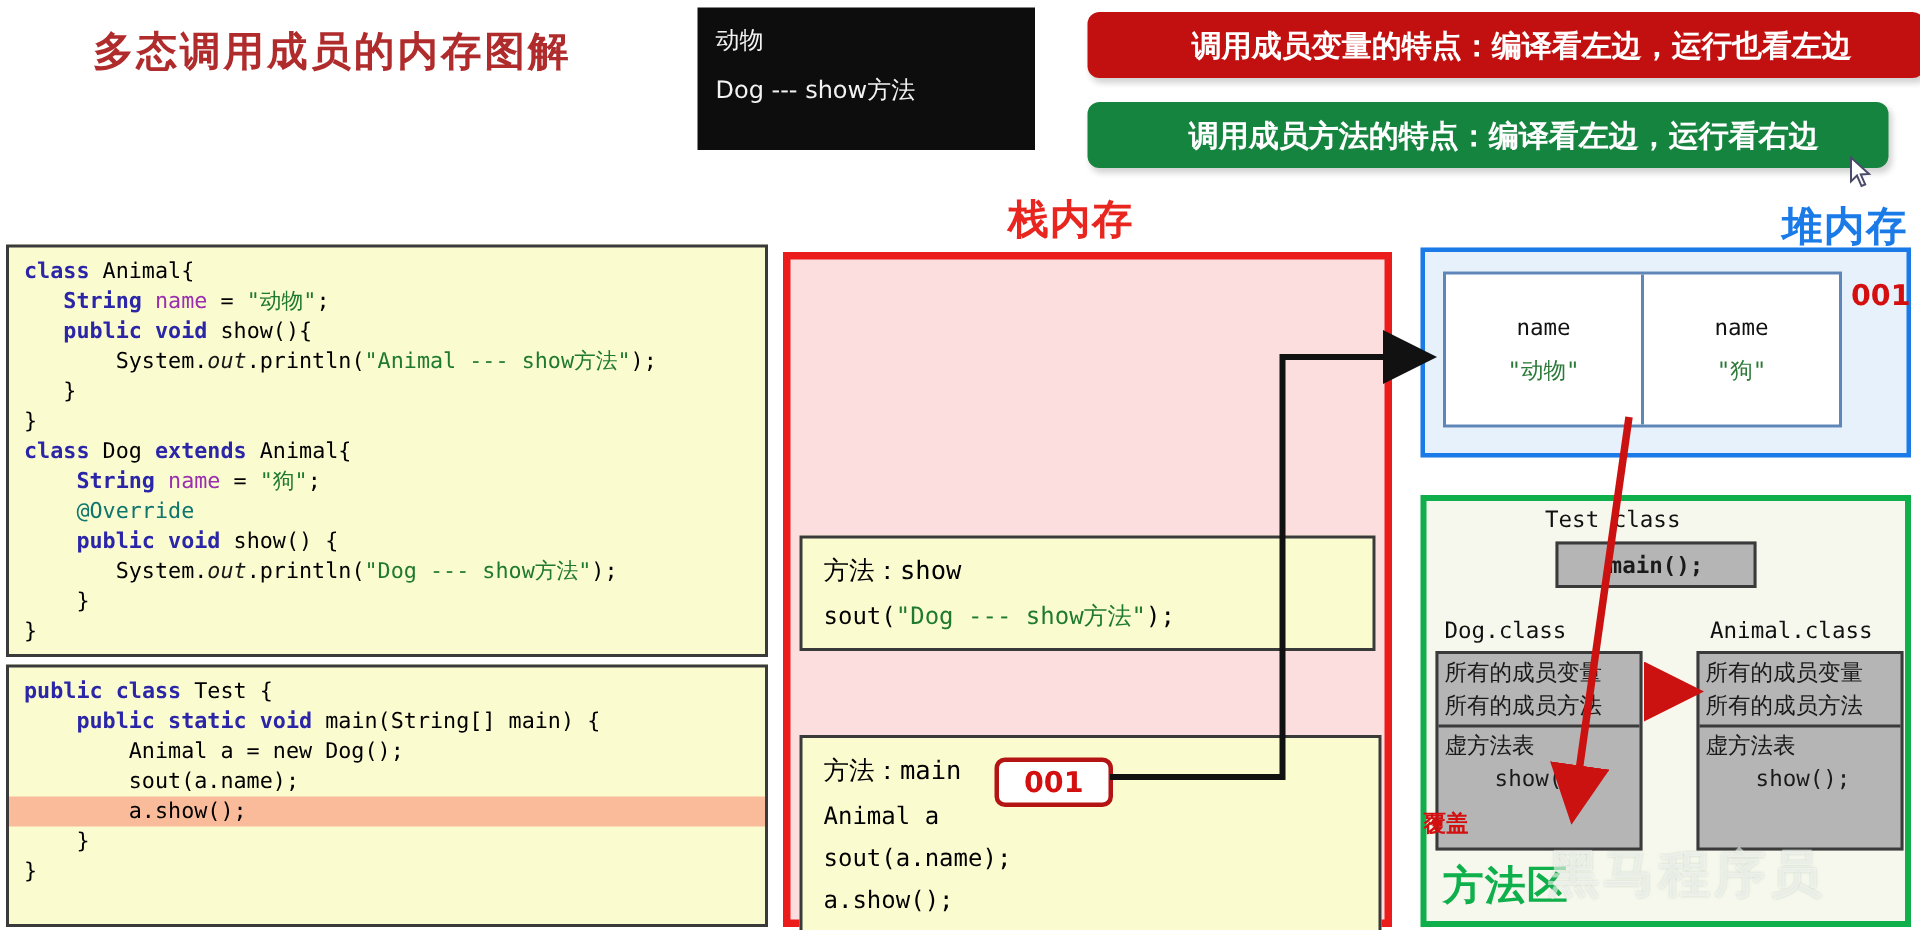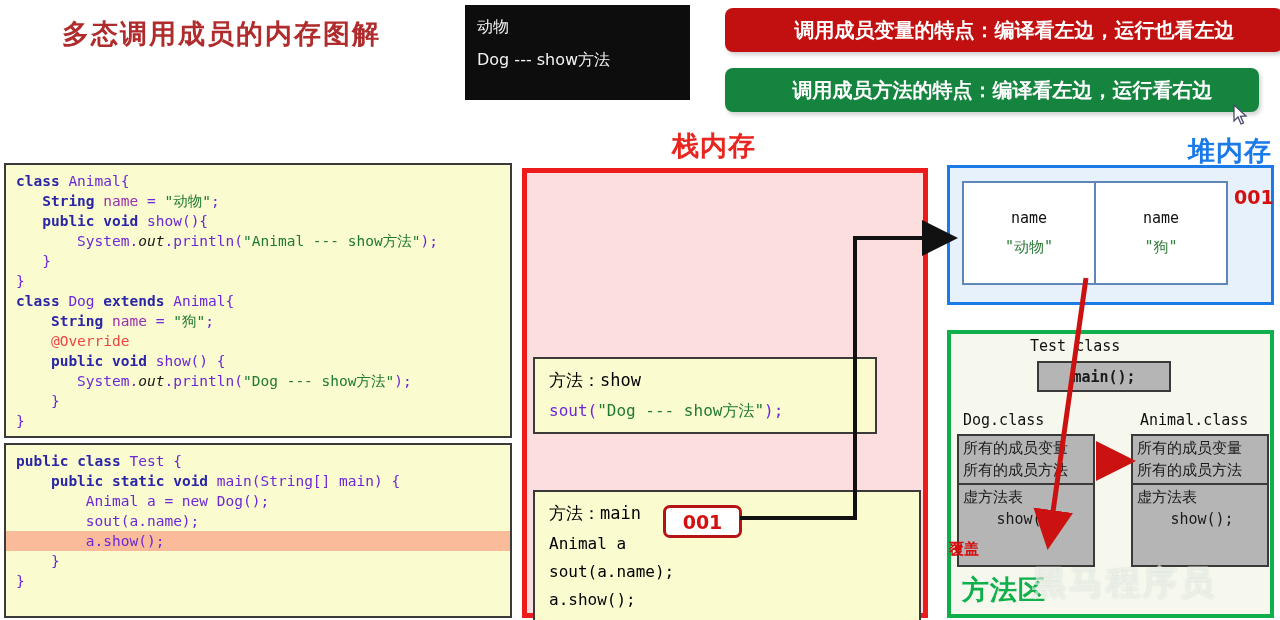--- a/index.html
+++ b/index.html
@@ -52,35 +52,35 @@
     font-size:14.5px;line-height:20px;
     box-sizing:border-box;overflow:hidden;
   }
   #code-classes{left:4px;top:163px;width:508px;height:275px;padding:6px 0 0 0;}
   #code-test{left:4px;top:443px;width:508px;height:175px;padding:6px 0 0 0;}
   .code-line{white-space:pre;padding-left:10px;}
   .code-line.hl{background:#f9bb9a;}
   .kw{color:#2b26a8;font-weight:bold;}
   .fld{color:#9b2fae;}
   .str{color:#1f7a2e;}
-  .ann{color:#ef4444;}
+  .ann{color:#0f766e;}
   .ital{font-style:italic;color:#1a1a1a;}
-  .pl{color:#6d28d9;}
+  .pl{color:#000000;}
 
   
   #stack-box{
     left:522px;top:168px;width:406px;height:450px;
     background:#fcdede;border:5px solid #ec1c1c;box-sizing:border-box;
   }
   .frame{
     background:#fbfbd0;border:2px solid #3a3a3a;box-sizing:border-box;
     font-family:"DejaVu Sans Mono","Liberation Mono",monospace;
     font-size:16px;padding:10px 0 0 14px;
   }
-  #frame-show{left:533px;top:357px;width:344px;height:77px;}
+  #frame-show{left:533px;top:357px;width:384px;height:77px;}
   #frame-main{left:533px;top:490px;width:388px;height:133px;}
   .frame-line{white-space:pre;margin-bottom:9px;}
   .frame-title{font-size:17px;}
   #addr-badge{
     left:663px;top:505px;width:73px;height:27px;
     border:3px solid #b51414;border-radius:7px;background:#ffffff;
     color:#d40f0f;font-weight:bold;font-size:19px;
     display:flex;align-items:center;justify-content:center;
     font-family:"DejaVu Sans","Liberation Sans",sans-serif;
   }

